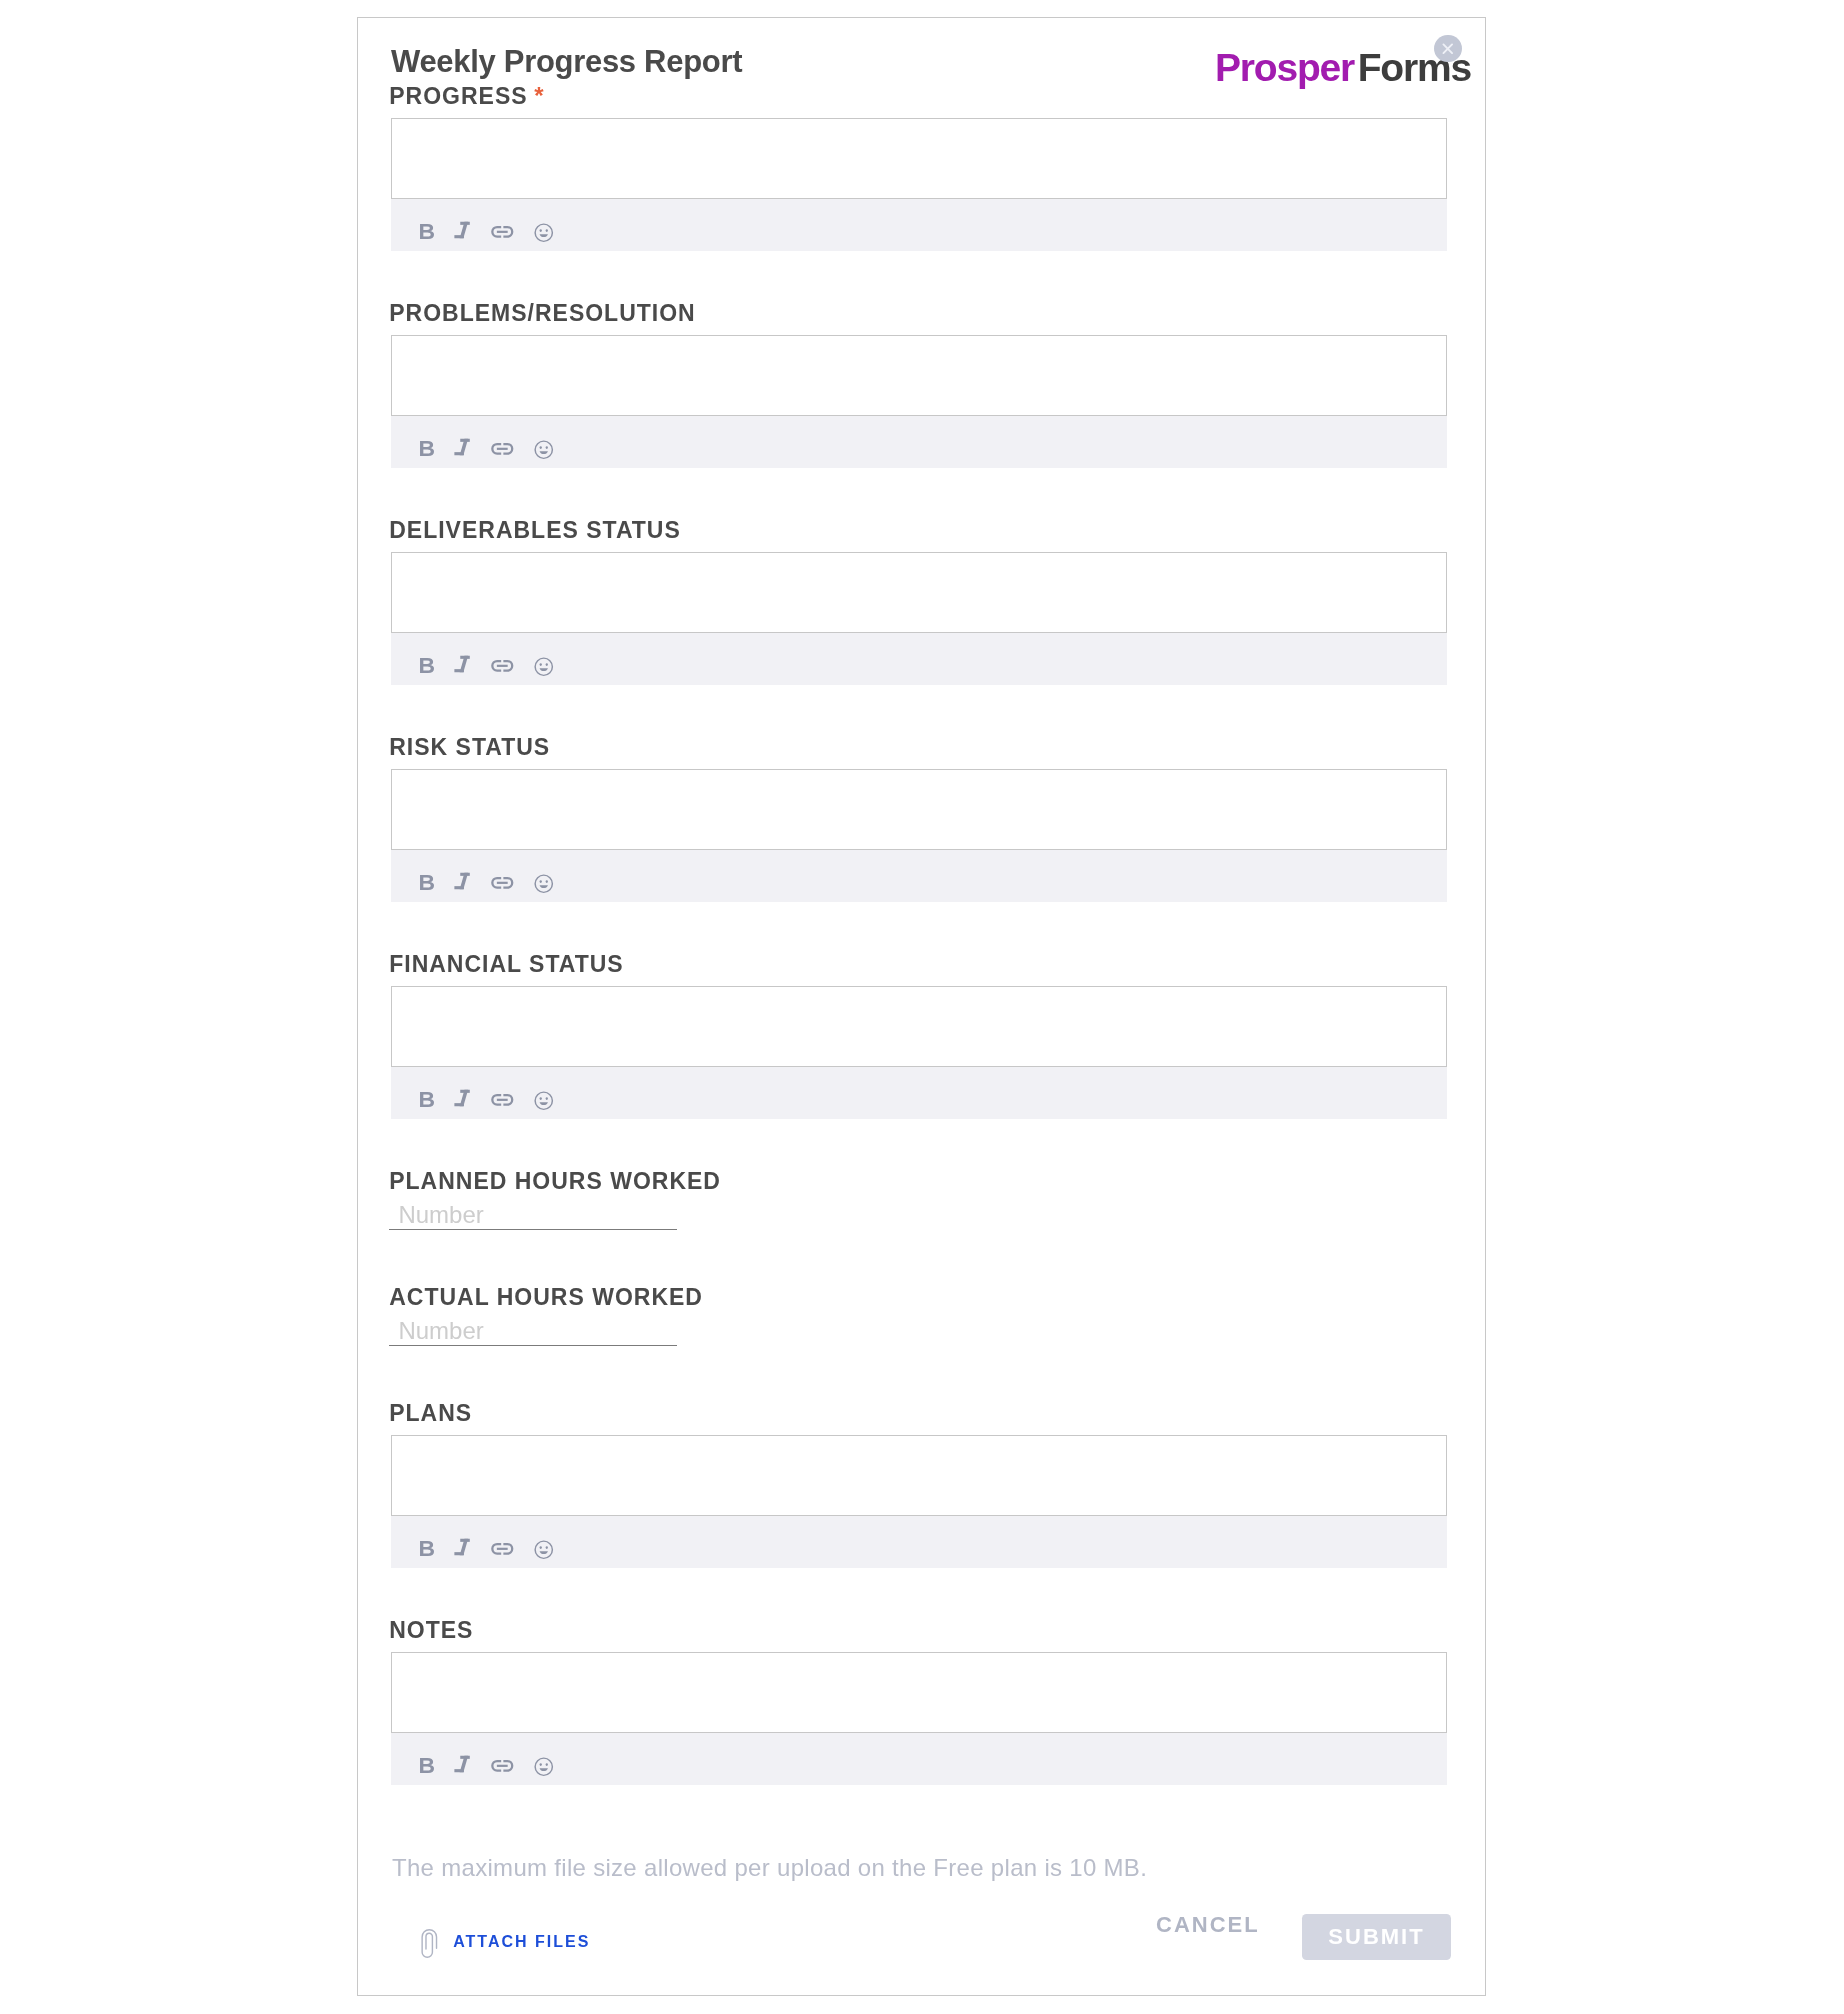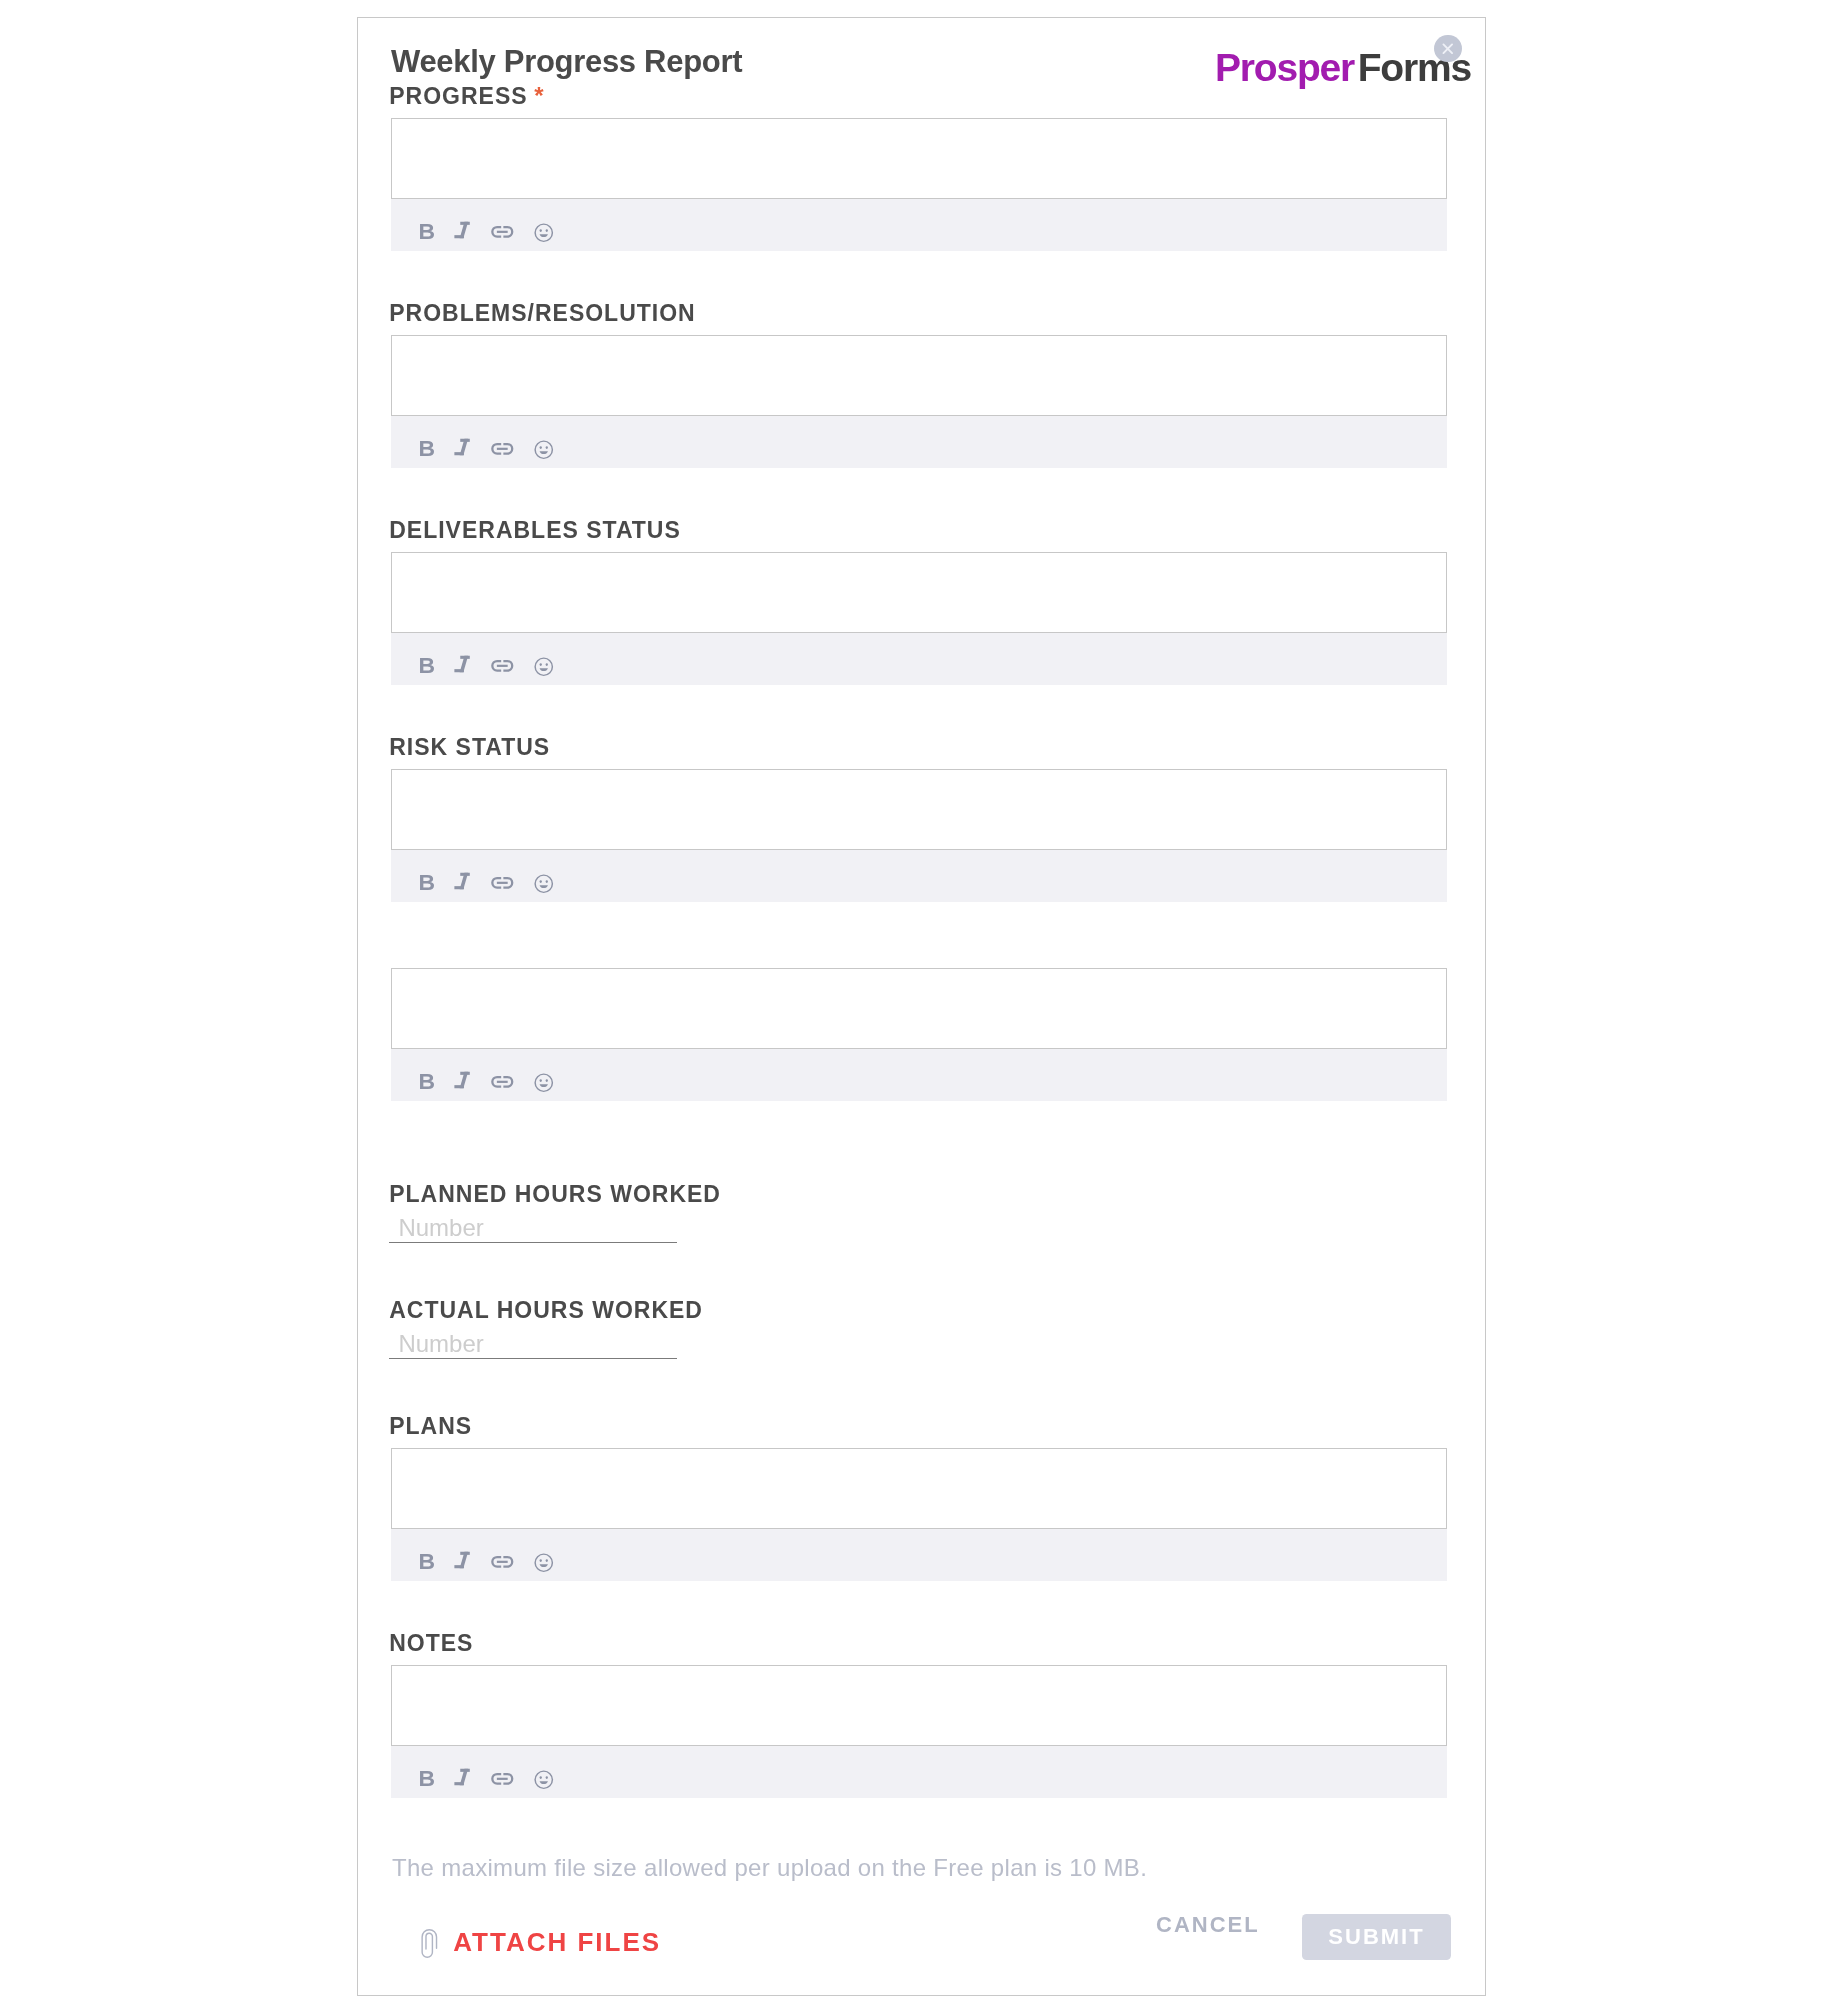--- a/index.html
+++ b/index.html
@@ -157,22 +157,22 @@
     right: 0;
     top: 58px;
     height: 49px;
   }
   #attach-files {
     position: absolute;
     left: 30px;
     top: 10px;
     display: flex;
     align-items: center;
-    color: #ef4444;
-    font-size: 26px;
+    color: #1d4ed8;
+    font-size: 16px;
     font-weight: bold;
     letter-spacing: 2px;
     cursor: pointer;
     line-height: 22px;
   }
   #attach-files .clip { width: 22px; height: 37px; display:block; margin: 0.9px 0 0 -4.6px; }
   #attach-files .label { margin-left: 13.8px; }
   #cancel-btn {
     position: absolute;
     left: 764px;
@@ -390,20 +390,21 @@
                   <ellipse cx="11.7" cy="12.6" rx="1.25" ry="1.45"></ellipse>
                   <ellipse cx="18.3" cy="12.6" rx="1.25" ry="1.45"></ellipse>
                   <path d="M10.4 16.6 a4.95 4.95 0 0 0 9.2 0 z"></path>
                 </g>
               </svg>
             </div>
           </div>
         </div>
       </div>
       <div class="field rt">
+        <div class="field-label">FINANCIAL STATUS</div>
         <div class="editor">
           <div class="editor-area"></div>
           <div class="editor-toolbar">
             <div class="tb-btn">
               <svg width="27.5" height="27.5" viewBox="0 0 30 30">
                 <text x="15" y="24" font-family="Liberation Sans, sans-serif" font-size="25" font-weight="bold" text-anchor="middle" fill="currentColor" dy="-2">B</text>
               </svg>
             </div>
             <div class="tb-btn">
               <svg width="27.5" height="27.5" viewBox="0 0 30 30">

